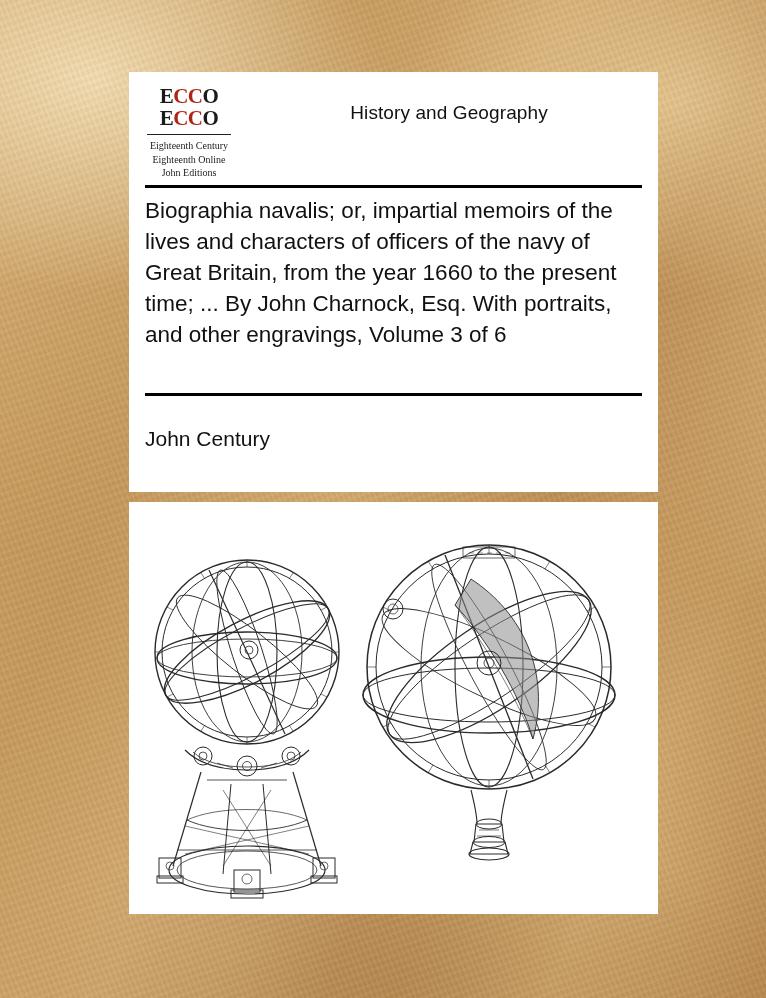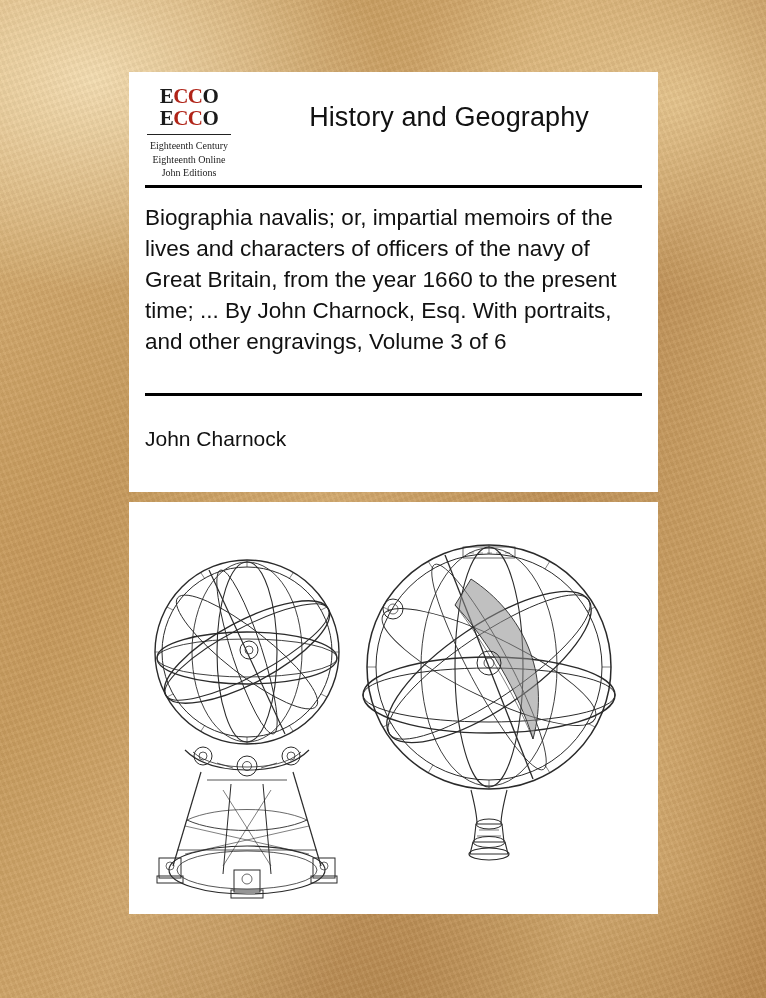--- a/index.html
+++ b/index.html
@@ -100,40 +100,40 @@
     font-size: 10px;
     color: #1c1c1c;
     line-height: 1.35;
   }
   .header-title {
     position: absolute;
     left: 120px;
     top: 30px;
     width: 400px;
     text-align: center;
-    font-size: 27px;
+    font-size: 19px;
     color: #111;
     letter-spacing: 0.1px;
   }
 
   .rule {
     position: absolute;
     left: 16px;
     width: 497px;
     height: 3px;
     background: #000;
   }
   .rule-top { top: 113px; }
   .rule-bottom { top: 321px; }
 
   
   .book-title {
     position: absolute;
     left: 16px;
-    top: 130px;
+    top: 123px;
     width: 500px;
     font-size: 22.5px;
     line-height: 31px;
     color: #111;
   }
 
   
   .author {
     position: absolute;
     left: 16px;
@@ -172,21 +172,21 @@
 
       <div class="header-title">History and Geography</div>
     </div>
 
     <div class="rule rule-top"></div>
 
     <div class="book-title">Biographia navalis; or, impartial memoirs of the lives and characters of officers of the navy of Great Britain, from the year 1660 to the present time; ... By John Charnock, Esq. With portraits, and other engravings, Volume 3 of 6</div>
 
     <div class="rule rule-bottom"></div>
 
-    <div class="author">John Charnock</div>
+    <div class="author">John Century</div>
   </div>
 
   <div class="cover-bottom">
     <div class="illustration">
       <svg width="529" height="412" viewBox="0 0 529 412" xmlns="http://www.w3.org/2000/svg">
         <g fill="none" stroke="#2a2a2a" stroke-width="1.1">
 
           <g transform="translate(118,150)">
 
             <ellipse cx="0" cy="0" rx="92" ry="92" stroke-width="1.4"></ellipse>

